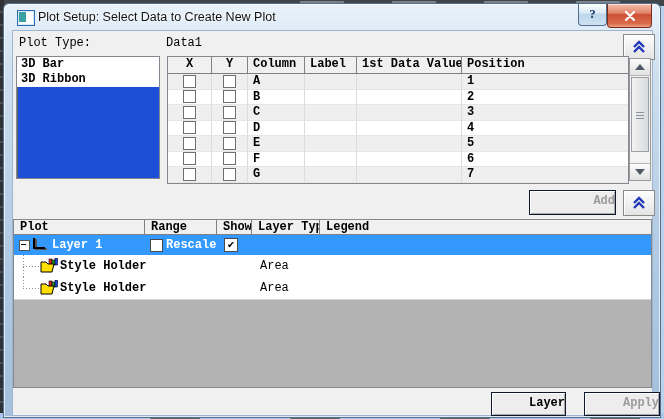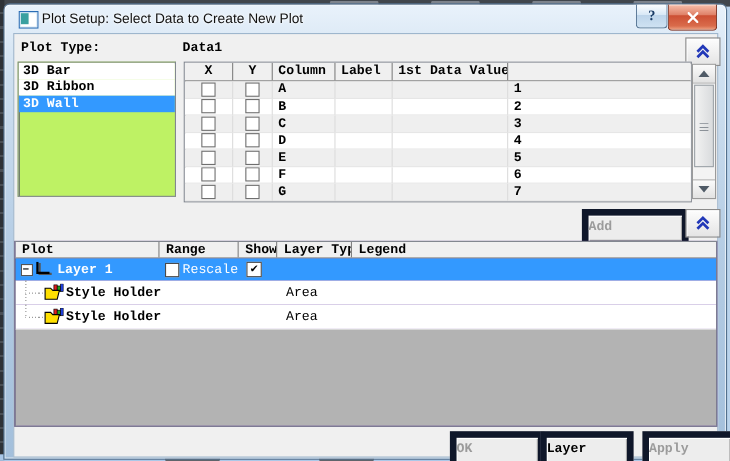--- a/index.html
+++ b/index.html
@@ -34,32 +34,32 @@
             font-weight:bold;font-size:13px;color:#1a3c66;cursor:pointer;}
   .btn-close{position:absolute;right:2px;top:0;width:43px;height:23px;
              border:1px solid #7c2e1d;border-top:none;border-radius:0 0 4px 4px;
              background:linear-gradient(180deg,#f7c0ac,#e0836a 40%,#cd5034 45%,#d96b4b 85%,#eda283);
              box-shadow:inset 0 1px 0 rgba(255,255,255,.55);cursor:pointer;}
   .btn-close svg{position:absolute;left:50%;top:50%;margin:-5px 0 0 -5px;}
 
   
   .client{position:absolute;left:8px;top:26px;width:639px;height:384px;
           background:#f0f0f0;border:1px solid #9eb6cd;}
-  .lbl{position:absolute;font-size:12px;font-weight:bold;color:#000;white-space:nowrap;}
+  .lbl{position:absolute;font-size:12px;font-weight:normal;color:#000;white-space:nowrap;}
 
   
   .sunken{border:1px solid #828790;box-shadow:inset 1px 1px 0 #5f6368;}
-  .btn3d{background:#ededed;border:6px solid #0f172a;
+  .btn3d{background:#ededed;border:1px solid #0f172a;
          box-shadow:inset 1px 1px 0 #ffffff,inset -1px -1px 0 #a8a8a8;
-         font-size:12px;font-weight:bold;text-align:left;cursor:pointer;
+         font-size:12px;font-weight:bold;text-align:right;cursor:pointer;
          font-family:"Liberation Mono",monospace;}
   .disabled-text{color:#9b9b9b;}
 
   
-  .listbox{position:absolute;left:3px;top:25px;width:142px;height:121px;background:#bef264;overflow:hidden;}
+  .listbox{position:absolute;left:3px;top:25px;width:142px;height:121px;background:#1d4ed8;overflow:hidden;}
   .listbox .item{height:15px;line-height:15px;padding-left:4px;font-size:12px;font-weight:bold;
                  background:#fff;color:#000;cursor:pointer;white-space:nowrap;}
   .listbox .item.sel{background:#3399ff;color:#fff;}
 
   
   .chev{position:absolute;width:30px;height:24px;background:linear-gradient(180deg,#fdfdfd,#e4e4e4);
         border:1px solid #8a8a8a;box-shadow:inset 1px 1px 0 #fff;cursor:pointer;}
   .chev svg{position:absolute;left:50%;top:50%;margin:-8px 0 0 -8px;}
 
   
@@ -87,36 +87,36 @@
   .tri-up{position:absolute;left:5px;top:5px;width:0;height:0;
           border-left:5px solid transparent;border-right:5px solid transparent;border-bottom:6px solid #4f5a66;}
   .tri-down{position:absolute;left:5px;top:5px;width:0;height:0;
           border-left:5px solid transparent;border-right:5px solid transparent;border-top:6px solid #4f5a66;}
   .sb-thumb{position:absolute;left:1px;top:18px;width:18px;height:75px;cursor:pointer;
             background:linear-gradient(90deg,#f2f2f2,#d9dbdd);border:1px solid #9aa0a6;box-sizing:border-box;}
   .sb-grip{position:absolute;left:4px;top:34px;width:8px;height:8px;
            background:repeating-linear-gradient(180deg,#8b9198 0 1px,transparent 1px 3px);}
 
   
-  .ptable{position:absolute;left:0px;top:188px;width:637px;height:167px;background:#4c1d95;overflow:hidden;}
+  .ptable{position:absolute;left:0px;top:188px;width:637px;height:167px;background:#fca5a5;overflow:hidden;}
   .phead{display:flex;height:14px;background:#f0f0f0;border-bottom:1px solid #808080;}
   .phead .hc{box-sizing:border-box;border-right:1px solid #808080;font-size:12px;font-weight:bold;
              line-height:14px;padding-left:6px;white-space:nowrap;overflow:hidden;}
   .pw0{width:131px}.pw1{width:72px}.pw2{width:35px}.pw3{width:68px}.pw4{flex:1;border-right:none!important}
   .layer-row{position:relative;height:20px;background:#3399ff;color:#fff;}
   .expander{position:absolute;left:5px;top:5px;width:9px;height:9px;background:#fff;
             border:1px solid #555;cursor:pointer;}
   .expander i{position:absolute;left:1px;top:3px;width:5px;height:1px;background:#000;display:block;}
   .licon{position:absolute;left:18px;top:3px;}
   .layer-name{position:absolute;left:38px;top:0;height:20px;line-height:20px;
               font-size:12px;font-weight:bold;color:#fff;white-space:nowrap;}
   .rescale-box{position:absolute;left:136px;top:4px;width:11px;height:11px;background:#fff;
                border:1px solid #4a4a4a;cursor:pointer;}
   .rescale-lbl{position:absolute;left:152px;top:0;height:36px;line-height:20px;
-               font-size:12px;font-weight:normal;color:#fff;}
+               font-size:12px;font-weight:bold;color:#fff;}
   .show-box{position:absolute;left:210px;top:3px;width:12px;height:12px;background:#fff;
             border:1px solid #4a4a4a;cursor:pointer;text-align:center;line-height:12px;
             font-size:11px;font-weight:bold;color:#000;}
   .sh-row{position:relative;height:22px;background:#fff;}
   .tree-v{position:absolute;left:9px;top:0;width:1px;
           background:repeating-linear-gradient(180deg,#909090 0 1px,transparent 1px 3px);}
   .tree-h{position:absolute;left:9px;top:11px;height:1px;width:16px;
           background:repeating-linear-gradient(90deg,#909090 0 1px,transparent 1px 3px);}
   .foldicon{position:absolute;left:26px;top:3px;}
   .sh-name{position:absolute;left:46px;top:0;height:22px;line-height:22px;
@@ -163,37 +163,37 @@
       </svg>
     </div>
   </div>
 
   <div class="client">
 
     <div class="lbl" style="left:6px;top:5px">Plot Type:</div>
     <div class="listbox sunken">
       <div class="item">3D Bar</div>
       <div class="item">3D Ribbon</div>
-      <div class="item sel">3D Wall</div>
     </div>
 
     <div class="lbl" style="left:153px;top:5px">Data1</div>
     <div class="chev" style="left:610px;top:3px">
       <svg width="16" height="16" viewBox="0 0 16 16">
         <path d="M3,8 L8,3 L13,8 M3,13 L8,8 L13,13" fill="none" stroke="#2238b8" stroke-width="2.4"></path>
       </svg>
     </div>
 
     <div class="dtable sunken">
       <div class="dhead">
         <div class="hc ctr cw0">X</div>
         <div class="hc ctr cw1">Y</div>
         <div class="hc cw2">Column</div>
         <div class="hc cw3">Label</div>
         <div class="hc cw4">1st Data Value</div>
+        <div class="hc cw5">Position</div>
       </div>
 
       <div class="drow alt">
         <div class="dc cbcell cw0">
             <span class="cb"></span>
           </div>
         <div class="dc cbcell cw1">
             <span class="cb"></span>
           </div>
         <div class="dc cw2">A</div>
@@ -339,17 +339,16 @@
           <rect x="15" y="0" width="2.5" height="7" fill="#2040e0" stroke="#000" stroke-width="0.6"></rect>
           <path d="M1,4 L6,4 L8,6 L14,6 L12,14 L1,14 Z" fill="#ffe000" stroke="#000" stroke-width="1"></path>
         </svg>
         <span class="sh-name">Style Holder</span>
         <span class="sh-type">Area</span>
       </div>
 
       <div class="pfill"></div>
     </div>
 
-    <div class="btn3d fbtn disabled-text" style="left:396px;width:74px">OK</div>
     <div class="btn3d fbtn" style="left:478px;width:73px;color:#000">Layer</div>
     <div class="btn3d fbtn disabled-text" style="left:571px;width:74px">Apply</div>
   </div>
 </div>
 
 </body></html>

